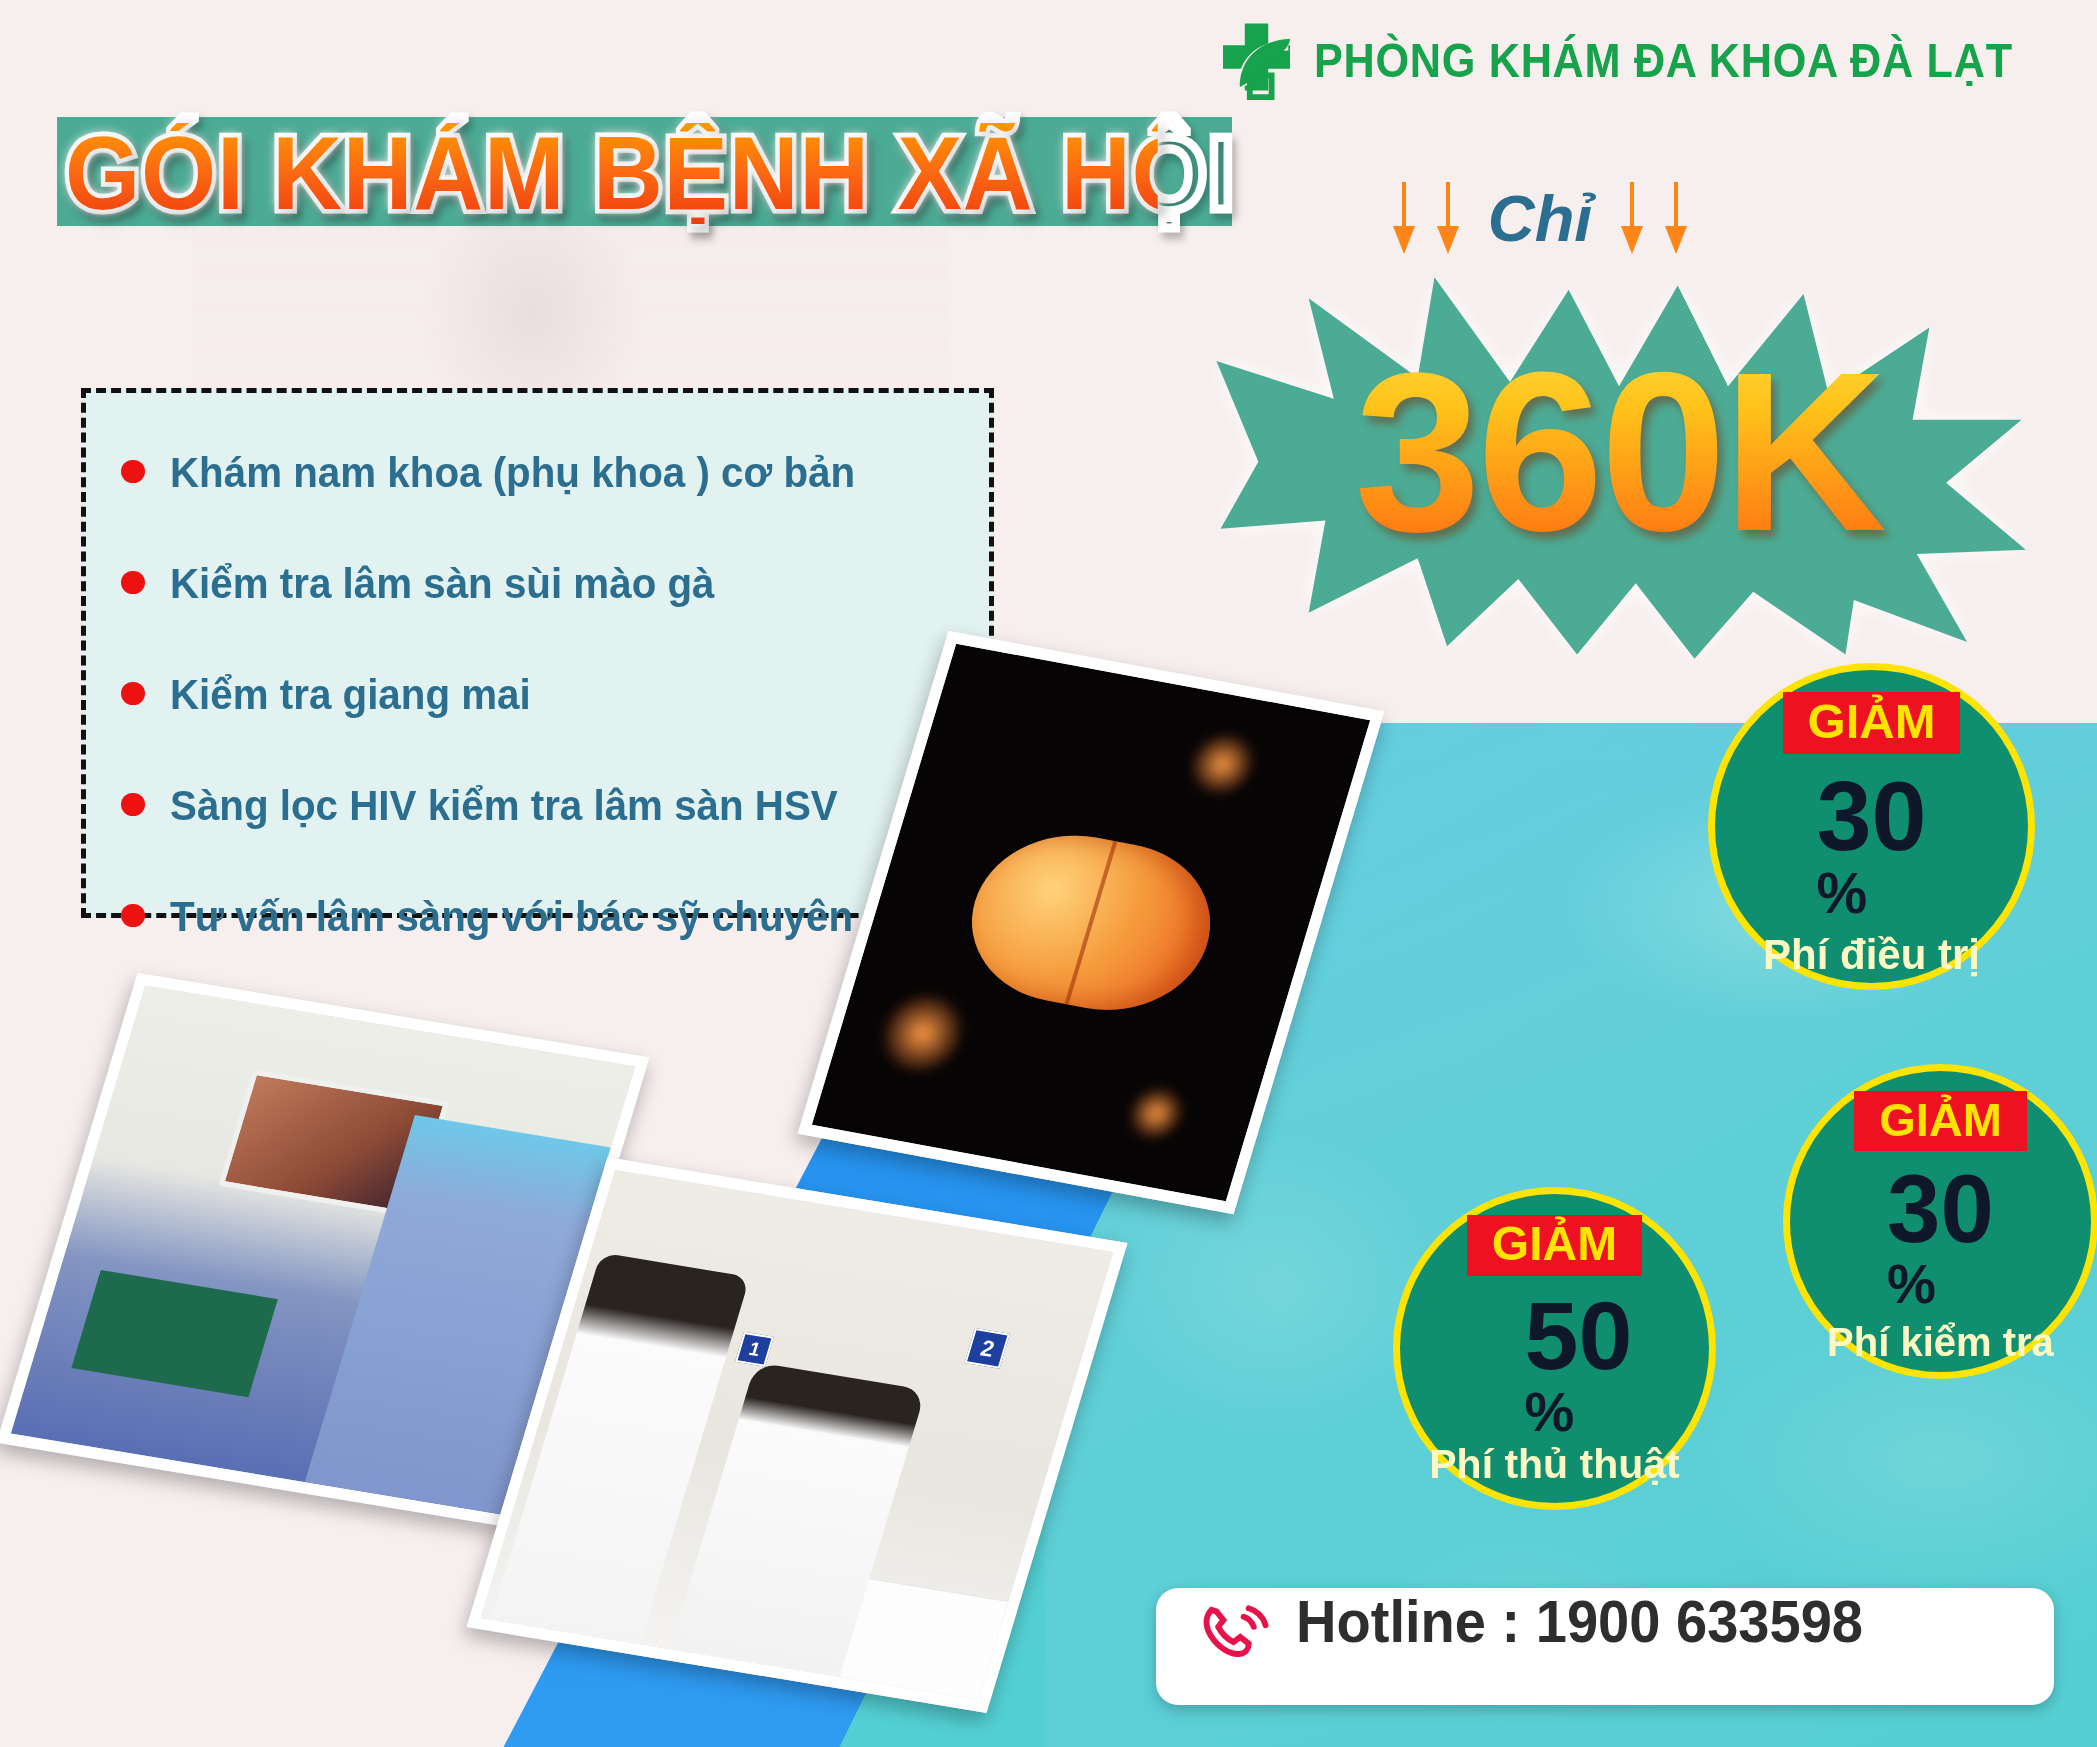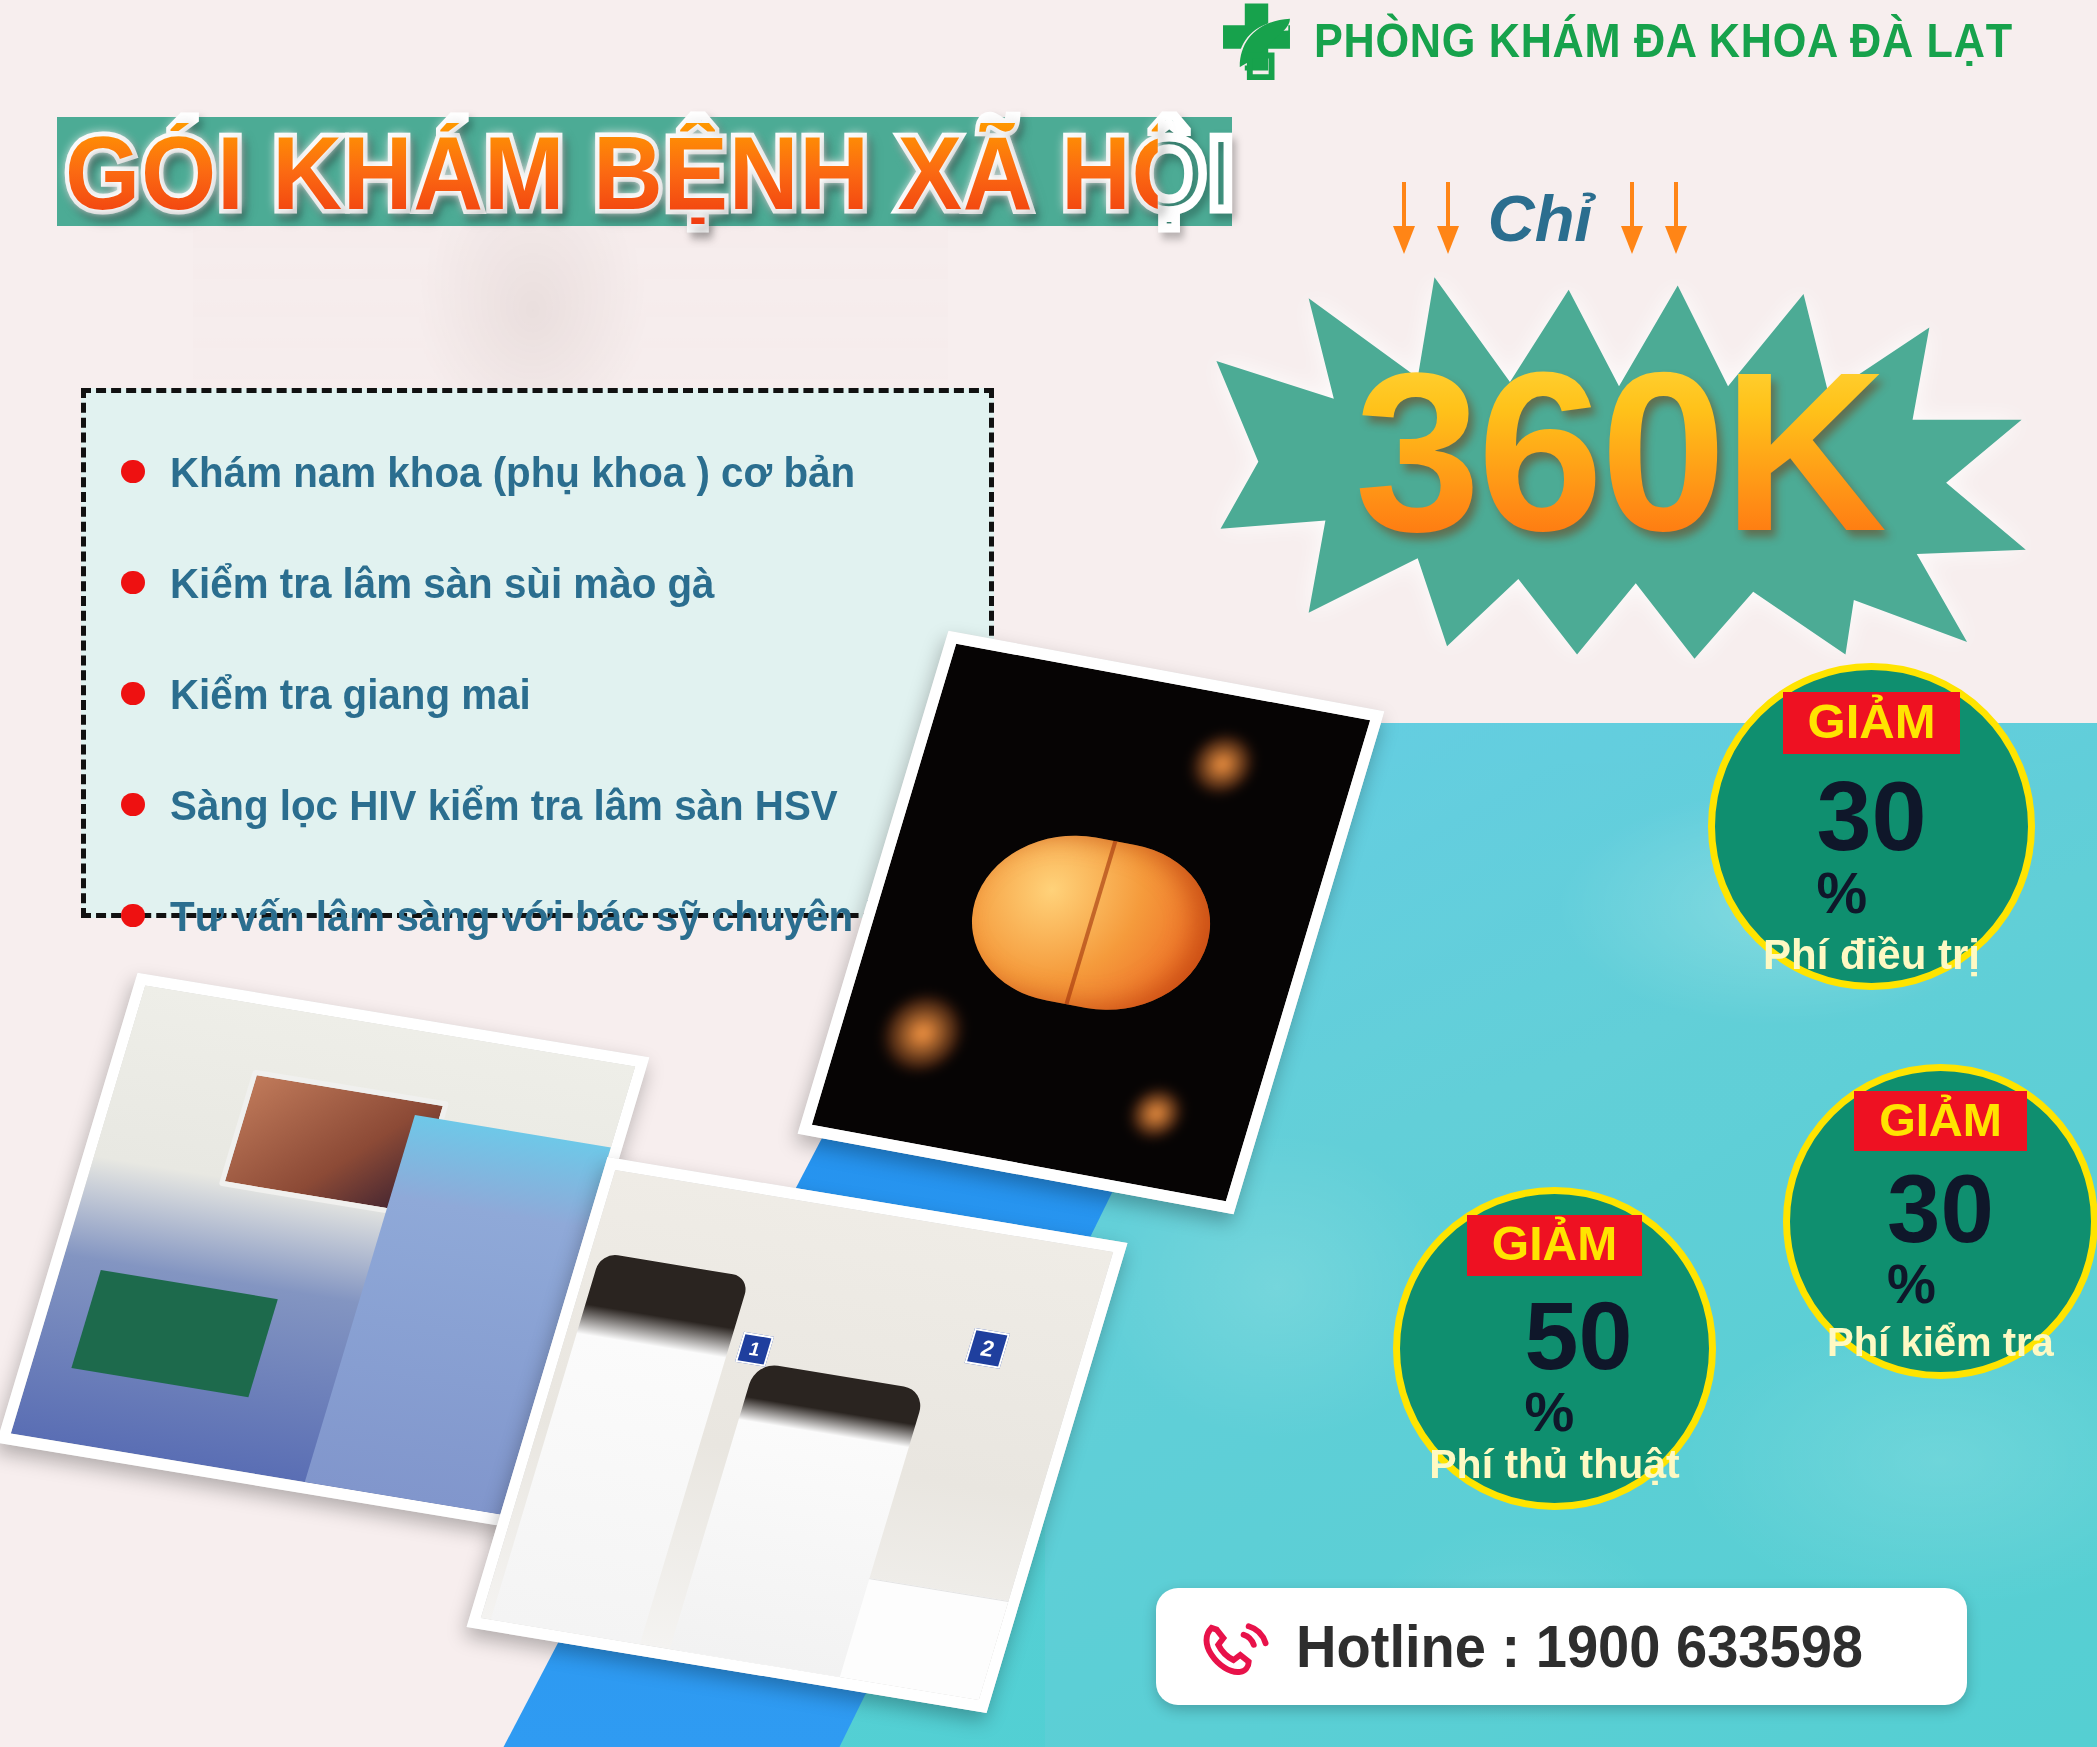--- a/index.html
+++ b/index.html
@@ -36,21 +36,21 @@
   .bg-topleft-photo {
     position:absolute; left:193px; top:151px; width:755px; height:638px;
     opacity:.18;
     background:
       radial-gradient(ellipse 168px 210px at 45% 25%, rgba(120,90,80,.55), rgba(255,255,255,0) 68%),
       radial-gradient(ellipse 252px 168px at 60% 70%, rgba(160,150,160,.4), rgba(255,255,255,0) 70%),
       linear-gradient(180deg,rgba(230,215,215,.4),rgba(247,238,238,0));
   }
 
   
-  .logo { position:absolute; left:1218px; top:0; display:flex; align-items:center; gap:18.5px; }
+  .logo { position:absolute; left:1218px; top:20px; display:flex; align-items:center; gap:18.5px; }
   .logo-mark { width:77px; height:80px; position:relative; flex:none; }
   .logo-text {
     font-size:48px; font-weight:bold; color:#17a24c;
     letter-spacing:0.8px; font-family:"Liberation Sans", sans-serif;
     transform:scaleX(.9); transform-origin:left center; white-space:nowrap;
   }
 
   
   .title-band {
     position:absolute; left:57px; top:117px; width:1175px; height:109px;
@@ -226,23 +226,23 @@
   }
   #photo-exam .tag1 { left:34%; top:30%; width:30px; height:30px; }
   #photo-exam .tag2 { left:78%; top:21%; width:35px; height:35px; font-size:22px; }
   #photo-exam .bed {
     position:absolute; left:40%; bottom:0; width:60%; height:22%;
     background:#fdfdfd; border-top:1.7px solid #e4e4e4;
   }
 
   
   .hotline {
-    position:absolute; left:1156px; top:1588px; width:811px; height:117px;
+    position:absolute; left:1156px; top:1588px; width:898px; height:117px;
     background:#fff; border-radius:22px; box-shadow:0 5px 13.4px rgba(0,0,0,.22);
-    display:flex; align-items:center; padding-left:37px; gap:22px;
+    display:flex; padding-left:37px; gap:22px;
   }
   .hotline-icon { width:81px; height:81px; flex:none; }
   .hotline-text {
     font-size:59px; font-weight:bold; color:#2e2e2e; white-space:nowrap;
     transform:scaleX(.95); transform-origin:left center;
   }
 </style>
 </head>
 <body>
 

